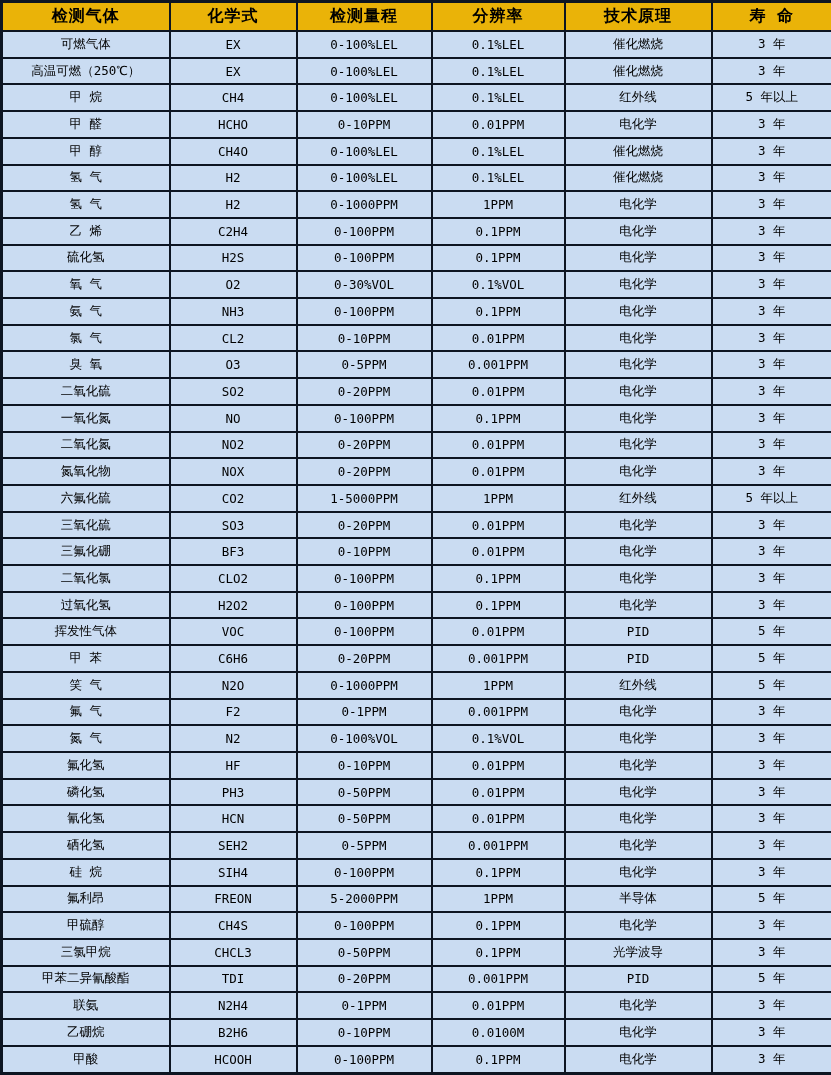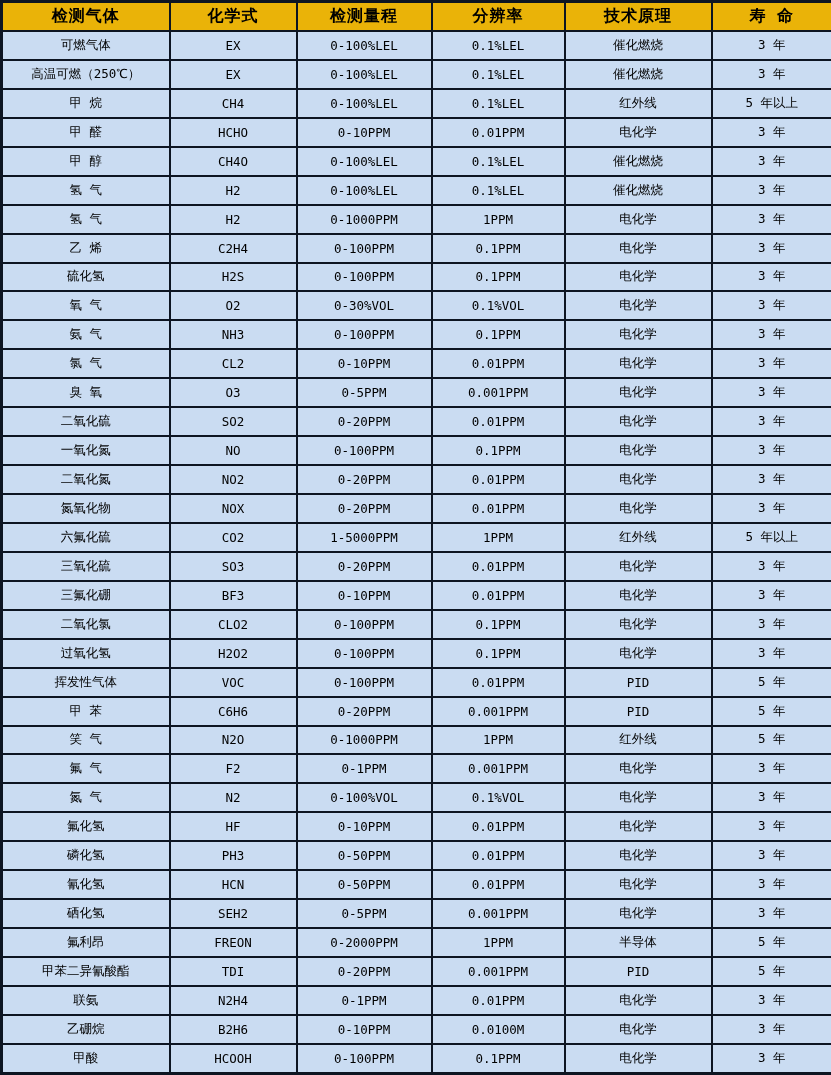--- a/index.html
+++ b/index.html
@@ -316,26 +316,50 @@
       </tr>
       <tr>
         <td>硒化氢</td>
         <td>SEH2</td>
         <td>0-5PPM</td>
         <td>0.001PPM</td>
         <td>电化学</td>
         <td>3 年</td>
       </tr>
       <tr>
+        <td>硅 烷</td>
+        <td>SIH4</td>
+        <td>0-100PPM</td>
+        <td>0.1PPM</td>
+        <td>电化学</td>
+        <td>3 年</td>
+      </tr>
+      <tr>
         <td>氟利昂</td>
         <td>FREON</td>
-        <td>0-2000PPM</td>
+        <td>5-2000PPM</td>
         <td>1PPM</td>
         <td>半导体</td>
         <td>5 年</td>
+      </tr>
+      <tr>
+        <td>甲硫醇</td>
+        <td>CH4S</td>
+        <td>0-100PPM</td>
+        <td>0.1PPM</td>
+        <td>电化学</td>
+        <td>3 年</td>
+      </tr>
+      <tr>
+        <td>三氯甲烷</td>
+        <td>CHCL3</td>
+        <td>0-50PPM</td>
+        <td>0.1PPM</td>
+        <td>光学波导</td>
+        <td>3 年</td>
       </tr>
       <tr>
         <td>甲苯二异氰酸酯</td>
         <td>TDI</td>
         <td>0-20PPM</td>
         <td>0.001PPM</td>
         <td>PID</td>
         <td>5 年</td>
       </tr>
       <tr>

